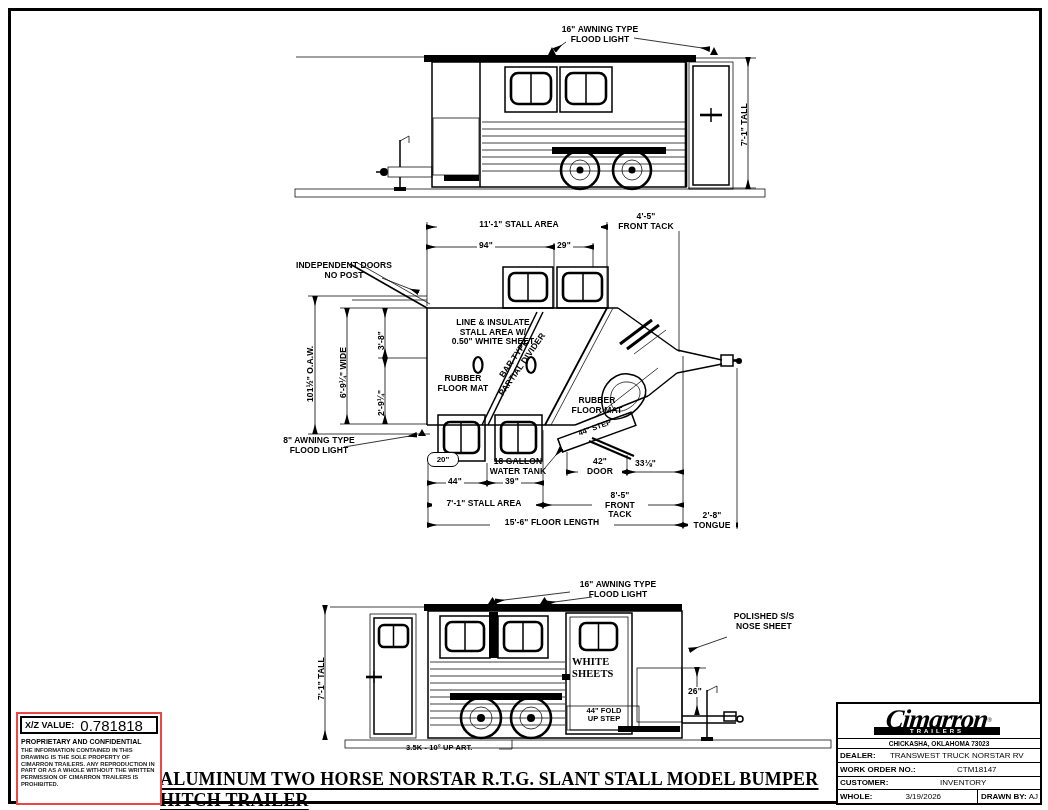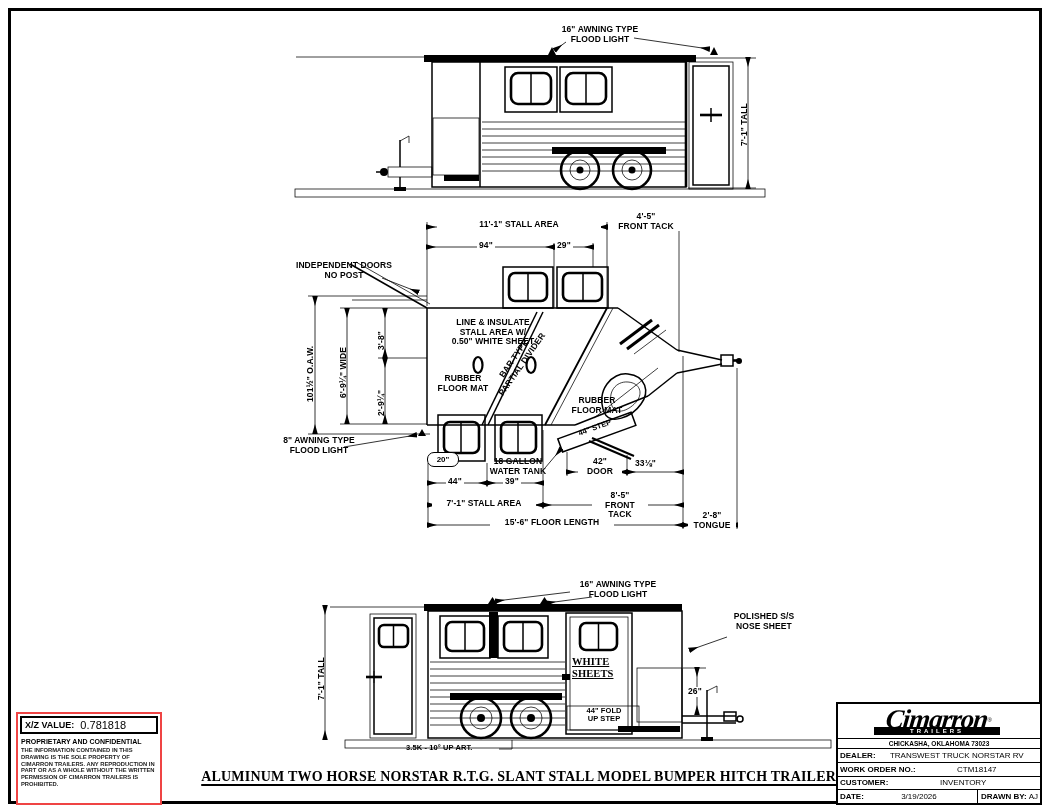--- a/index.html
+++ b/index.html
@@ -11,30 +11,30 @@
   .lbl{position:absolute;z-index:2;font-size:8.5px;font-weight:bold;line-height:1.12;
        white-space:pre-line;text-align:center;letter-spacing:.1px;}
   .bg{background:#fff;padding:0 2px;}
   .vlab{position:absolute;z-index:2;font-size:8.5px;font-weight:bold;white-space:nowrap;
        transform:rotate(-90deg);transform-origin:left top;letter-spacing:.1px;}
   .rot{transform-origin:center center;}
   .pill{position:absolute;z-index:2;font-size:8px;font-weight:bold;border:1.5px solid #000;
        border-radius:7px;text-align:center;background:#fff;}
   .serifb{font-family:"Liberation Serif",serif;font-size:10.5px;line-height:1.15;}
   .main-title{position:absolute;left:160px;top:769px;width:676px;z-index:3;
-       font-family:"Liberation Serif",serif;font-weight:bold;font-size:14px;
-       text-align:right;text-decoration:underline;text-decoration-thickness:1.5px;
+       font-family:"Liberation Serif",serif;font-weight:bold;font-size:18px;
+       text-align:left;text-decoration:underline;text-decoration-thickness:1.5px;
        text-underline-offset:3px;letter-spacing:.2px;}
   
   .xz-box{position:absolute;left:16px;top:712px;width:142px;height:89px;z-index:3;
        border:2px solid #ef4444;background:#fff;}
   .xz-row{border:2px solid #000;margin:2px;height:14px;display:flex;align-items:center;
        padding:0 3px;}
   .xz-lab{font-weight:bold;font-size:9px;}
-  .xz-val{font-size:11px;margin-left:6px;}
+  .xz-val{font-size:15px;margin-left:6px;}
   .conf-title{font-weight:bold;font-size:7px;padding:2px 3px 1px 3px;}
   .conf-text{font-size:5.8px;line-height:1.18;padding:1px 3px;font-weight:bold;color:#222;}
   
   .tblock{position:absolute;left:836px;top:702px;width:202px;height:99px;z-index:3;
        border:2.5px solid #000;background:#fff;display:flex;flex-direction:column;}
   .tb-logo{position:relative;height:34px;flex:none;text-align:center;}
   .brand{font-family:"Liberation Serif",serif;font-style:italic;font-weight:bold;
        font-size:27px;line-height:30px;letter-spacing:-1px;display:inline-block;
        transform:skewX(-6deg);}
   .reg{font-size:6px;vertical-align:super;}
@@ -380,21 +380,21 @@
 <div class="lbl bg" style="left:432px;top:499px;width:100px;">7'-1" STALL AREA</div>
 <div class="lbl bg" style="left:592px;top:491px;width:52px;">8'-5"
 FRONT TACK</div>
 <div class="lbl bg" style="left:490px;top:518px;width:120px;">15'-6" FLOOR LENGTH</div>
 <div class="lbl bg" style="left:688px;top:511px;width:44px;">2'-8"
 TONGUE</div>
 
 <div class="lbl" style="left:566px;top:580px;width:104px;">16" AWNING TYPE
 FLOOD LIGHT</div>
 <div class="vlab" style="left:316px;top:700px;">7'-1" TALL</div>
-<div class="lbl serifb" style="left:572px;top:656px;width:31px;text-decoration:underline;">WHITE
+<div class="lbl serifb" style="left:572px;top:656px;width:31px;">WHITE
 SHEETS</div>
 <div class="lbl" style="left:724px;top:612px;width:80px;">POLISHED S/S
 NOSE SHEET</div>
 <div class="lbl bg" style="left:686px;top:687px;">26"</div>
 <div class="lbl" style="left:573px;top:707px;width:62px;font-size:7.5px;">44" FOLD
 UP STEP</div>
 <div class="lbl" style="left:406px;top:744px;font-size:7.5px;">3.5K - 10° UP ART.</div>
 
 <div class="main-title">ALUMINUM TWO HORSE NORSTAR R.T.G. SLANT STALL MODEL BUMPER HITCH TRAILER</div>
 
@@ -419,18 +419,18 @@
   </div>
   <div class="tb-row">
     <span class="tb-lab">WORK ORDER NO.:</span>
     <span class="tb-val">CTM18147</span>
   </div>
   <div class="tb-row">
     <span class="tb-lab">CUSTOMER:</span>
     <span class="tb-val">INVENTORY</span>
   </div>
   <div class="tb-row">
-    <span class="tb-lab">DATE:</span>
+    <span class="tb-lab">WHOLE:</span>
     <span class="tb-val">3/19/2026</span>
     <span class="tb-lab tb-div">DRAWN BY:</span>
     <span class="tb-val left">AJ</span>
   </div>
 </div>
 
 </body></html>

